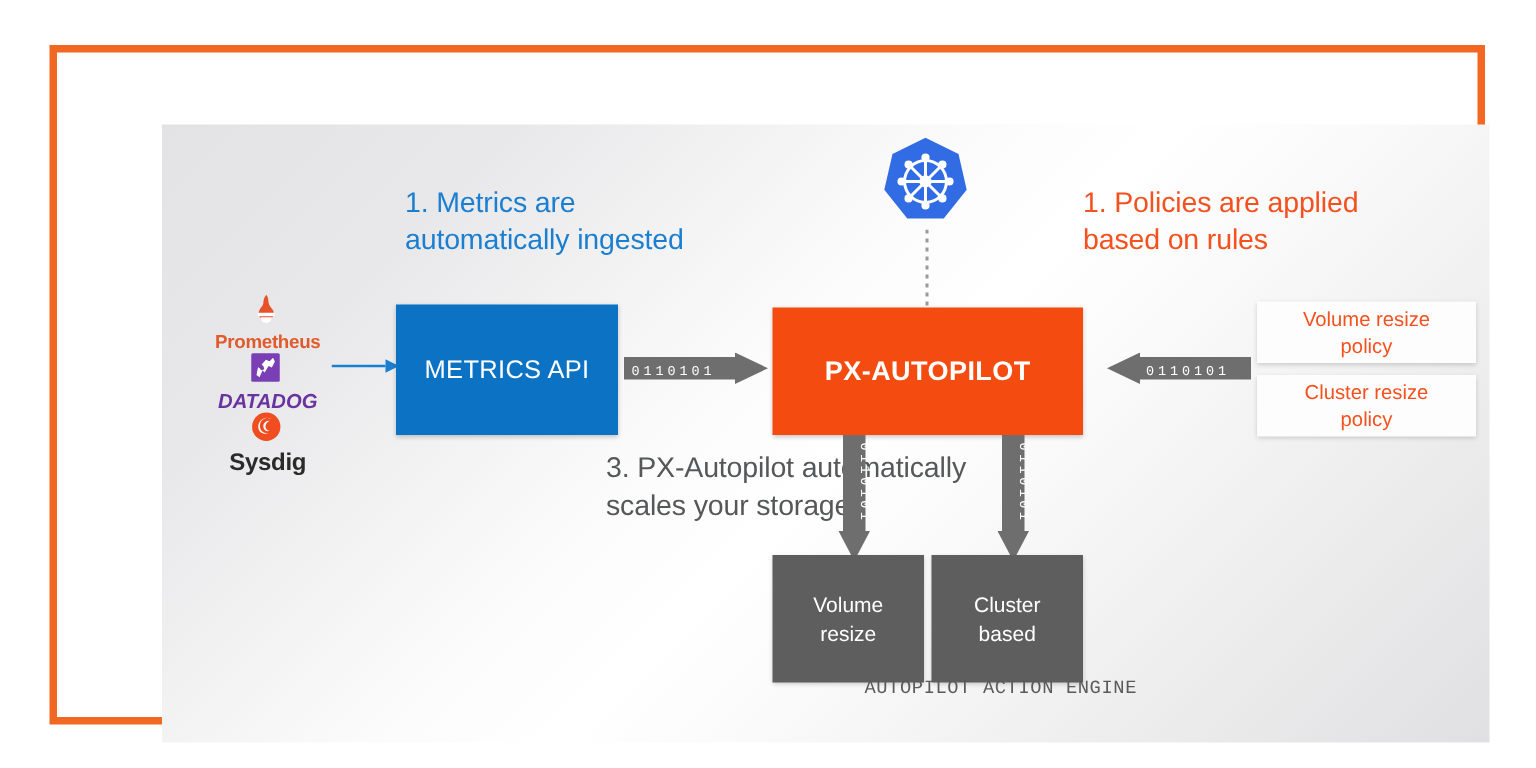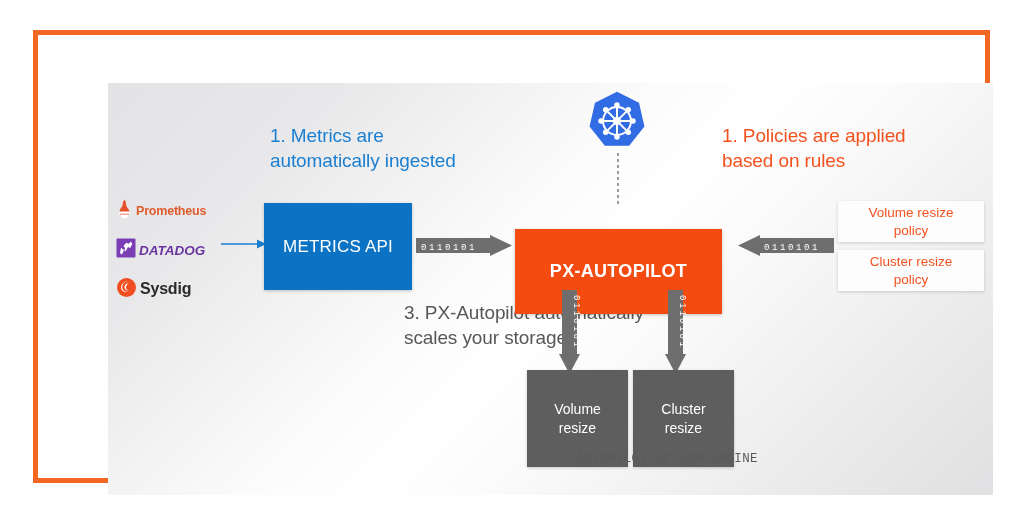--- a/index.html
+++ b/index.html
@@ -51,20 +51,21 @@
   #sources {
     position: absolute;
     left: 8px; top: 113px;
     width: 122px;
   }
   .logo-row {
     display: flex;
     align-items: center;
     height: 30px;
     margin-bottom: 9px;
+    flex-direction: column;
   }
   .logo-mark { flex: 0 0 auto; display: block; }
   .logo-word {
     margin-left: 3px;
     font-size: 13px;
     font-weight: bold;
     letter-spacing: -0.2px;
     white-space: nowrap;
   }
   #prom-word   { color: #E05B2B; font-weight: bold; font-size: 12.5px; }
@@ -95,37 +96,35 @@
     font-size: 17px;
     letter-spacing: 0.2px;
   }
   #px-autopilot-box {
     left: 407px; top: 122px;
     width: 207px; height: 85px;
     background: #F44C10;
     font-size: 18px;
     font-weight: bold;
     letter-spacing: 0.3px;
-    margin-top: 24px;
   }
   .action-box {
     position: absolute;
     top: 287px;
-    width: 101px; height: 97px;
+    width: 101px; height: 85px;
     background: #5E5E5E;
     color: #ffffff;
     font-size: 14px;
     line-height: 19px;
     display: flex;
     align-items: center;
     justify-content: center;
     text-align: center;
     white-space: pre-line;
     box-shadow: 0 1px 3px rgba(0,0,0,0.2);
-    margin-left: 12px;
   }
   #volume-resize-box  { left: 407px; }
   #cluster-resize-box { left: 513px; }
 
   #action-engine-label {
     position: absolute;
     left: 380px; top: 369px;
     width: 270px;
     text-align: right;
     font-size: 12.5px;
@@ -292,18 +291,18 @@
     <div class="policy-card" id="volume-policy-card">Volume resize
 policy</div>
 
     <div class="policy-card" id="cluster-policy-card">Cluster resize
 policy</div>
 
     <div class="action-box" id="volume-resize-box">Volume
 resize</div>
 
     <div class="action-box" id="cluster-resize-box">Cluster
-resize</div>
+based</div>
 
     <div id="action-engine-label">AUTOPILOT ACTION ENGINE</div>
 
   </div>
 </div>
 
 </body></html>

